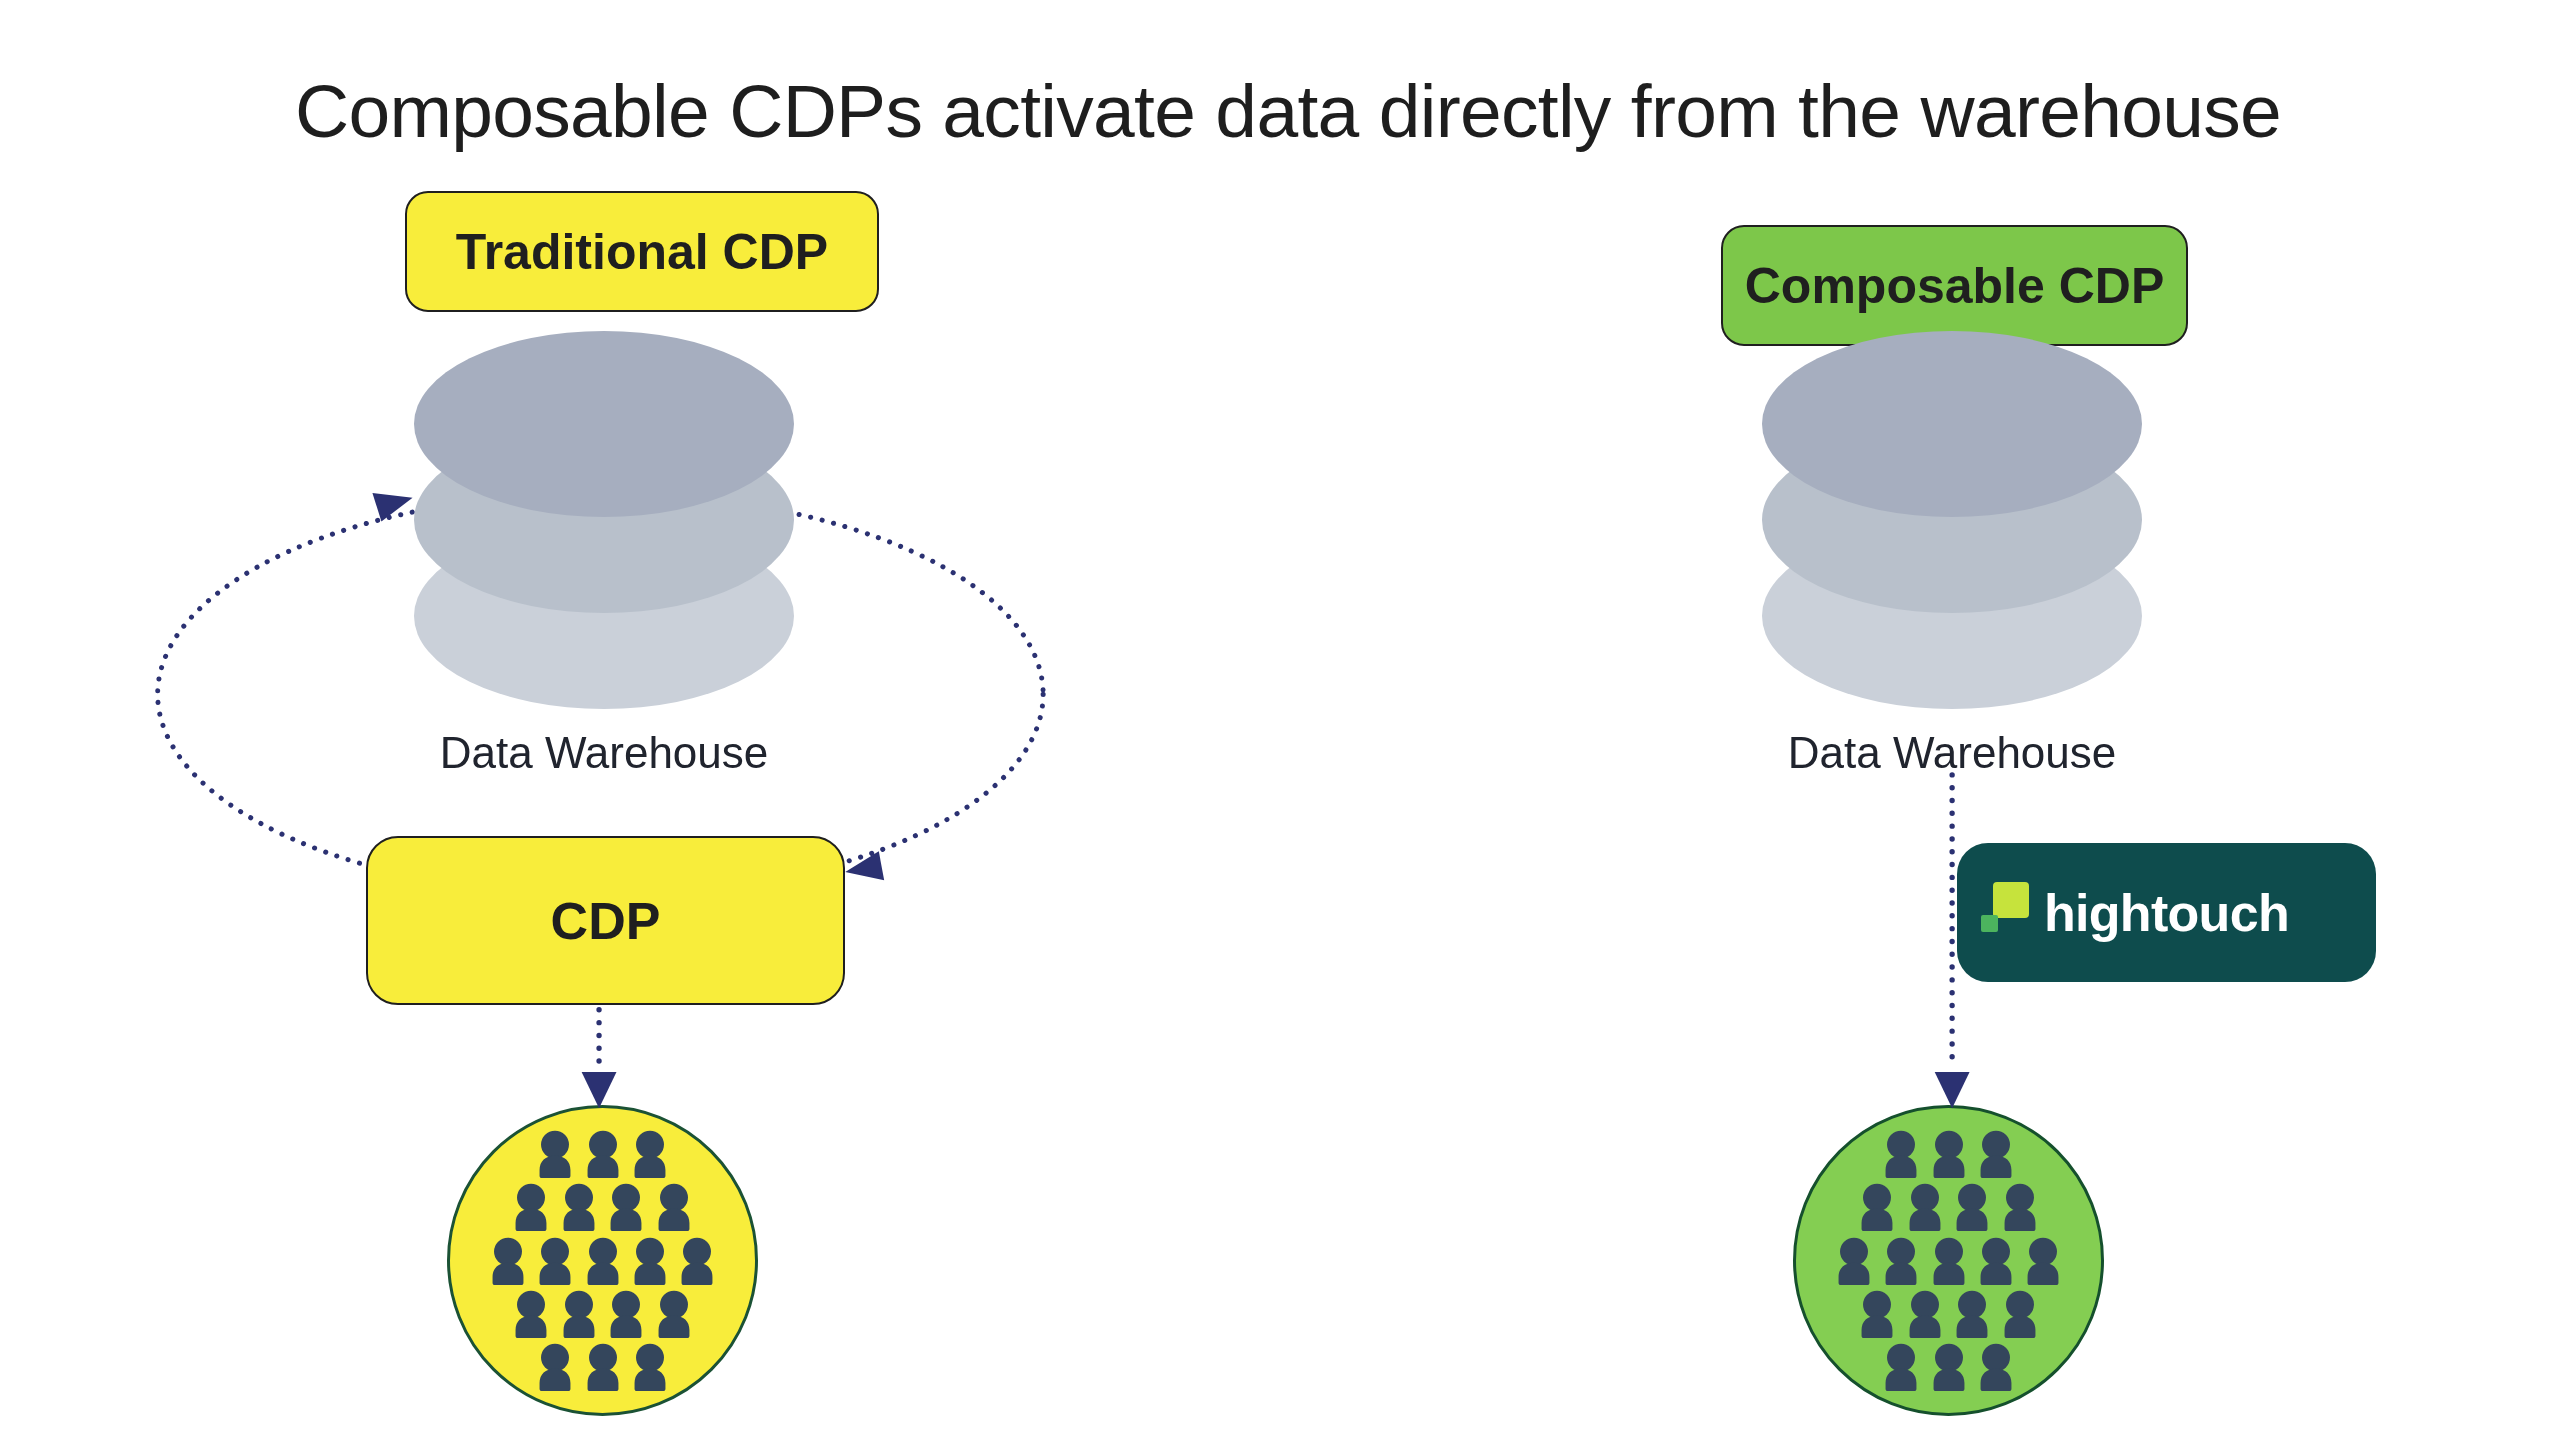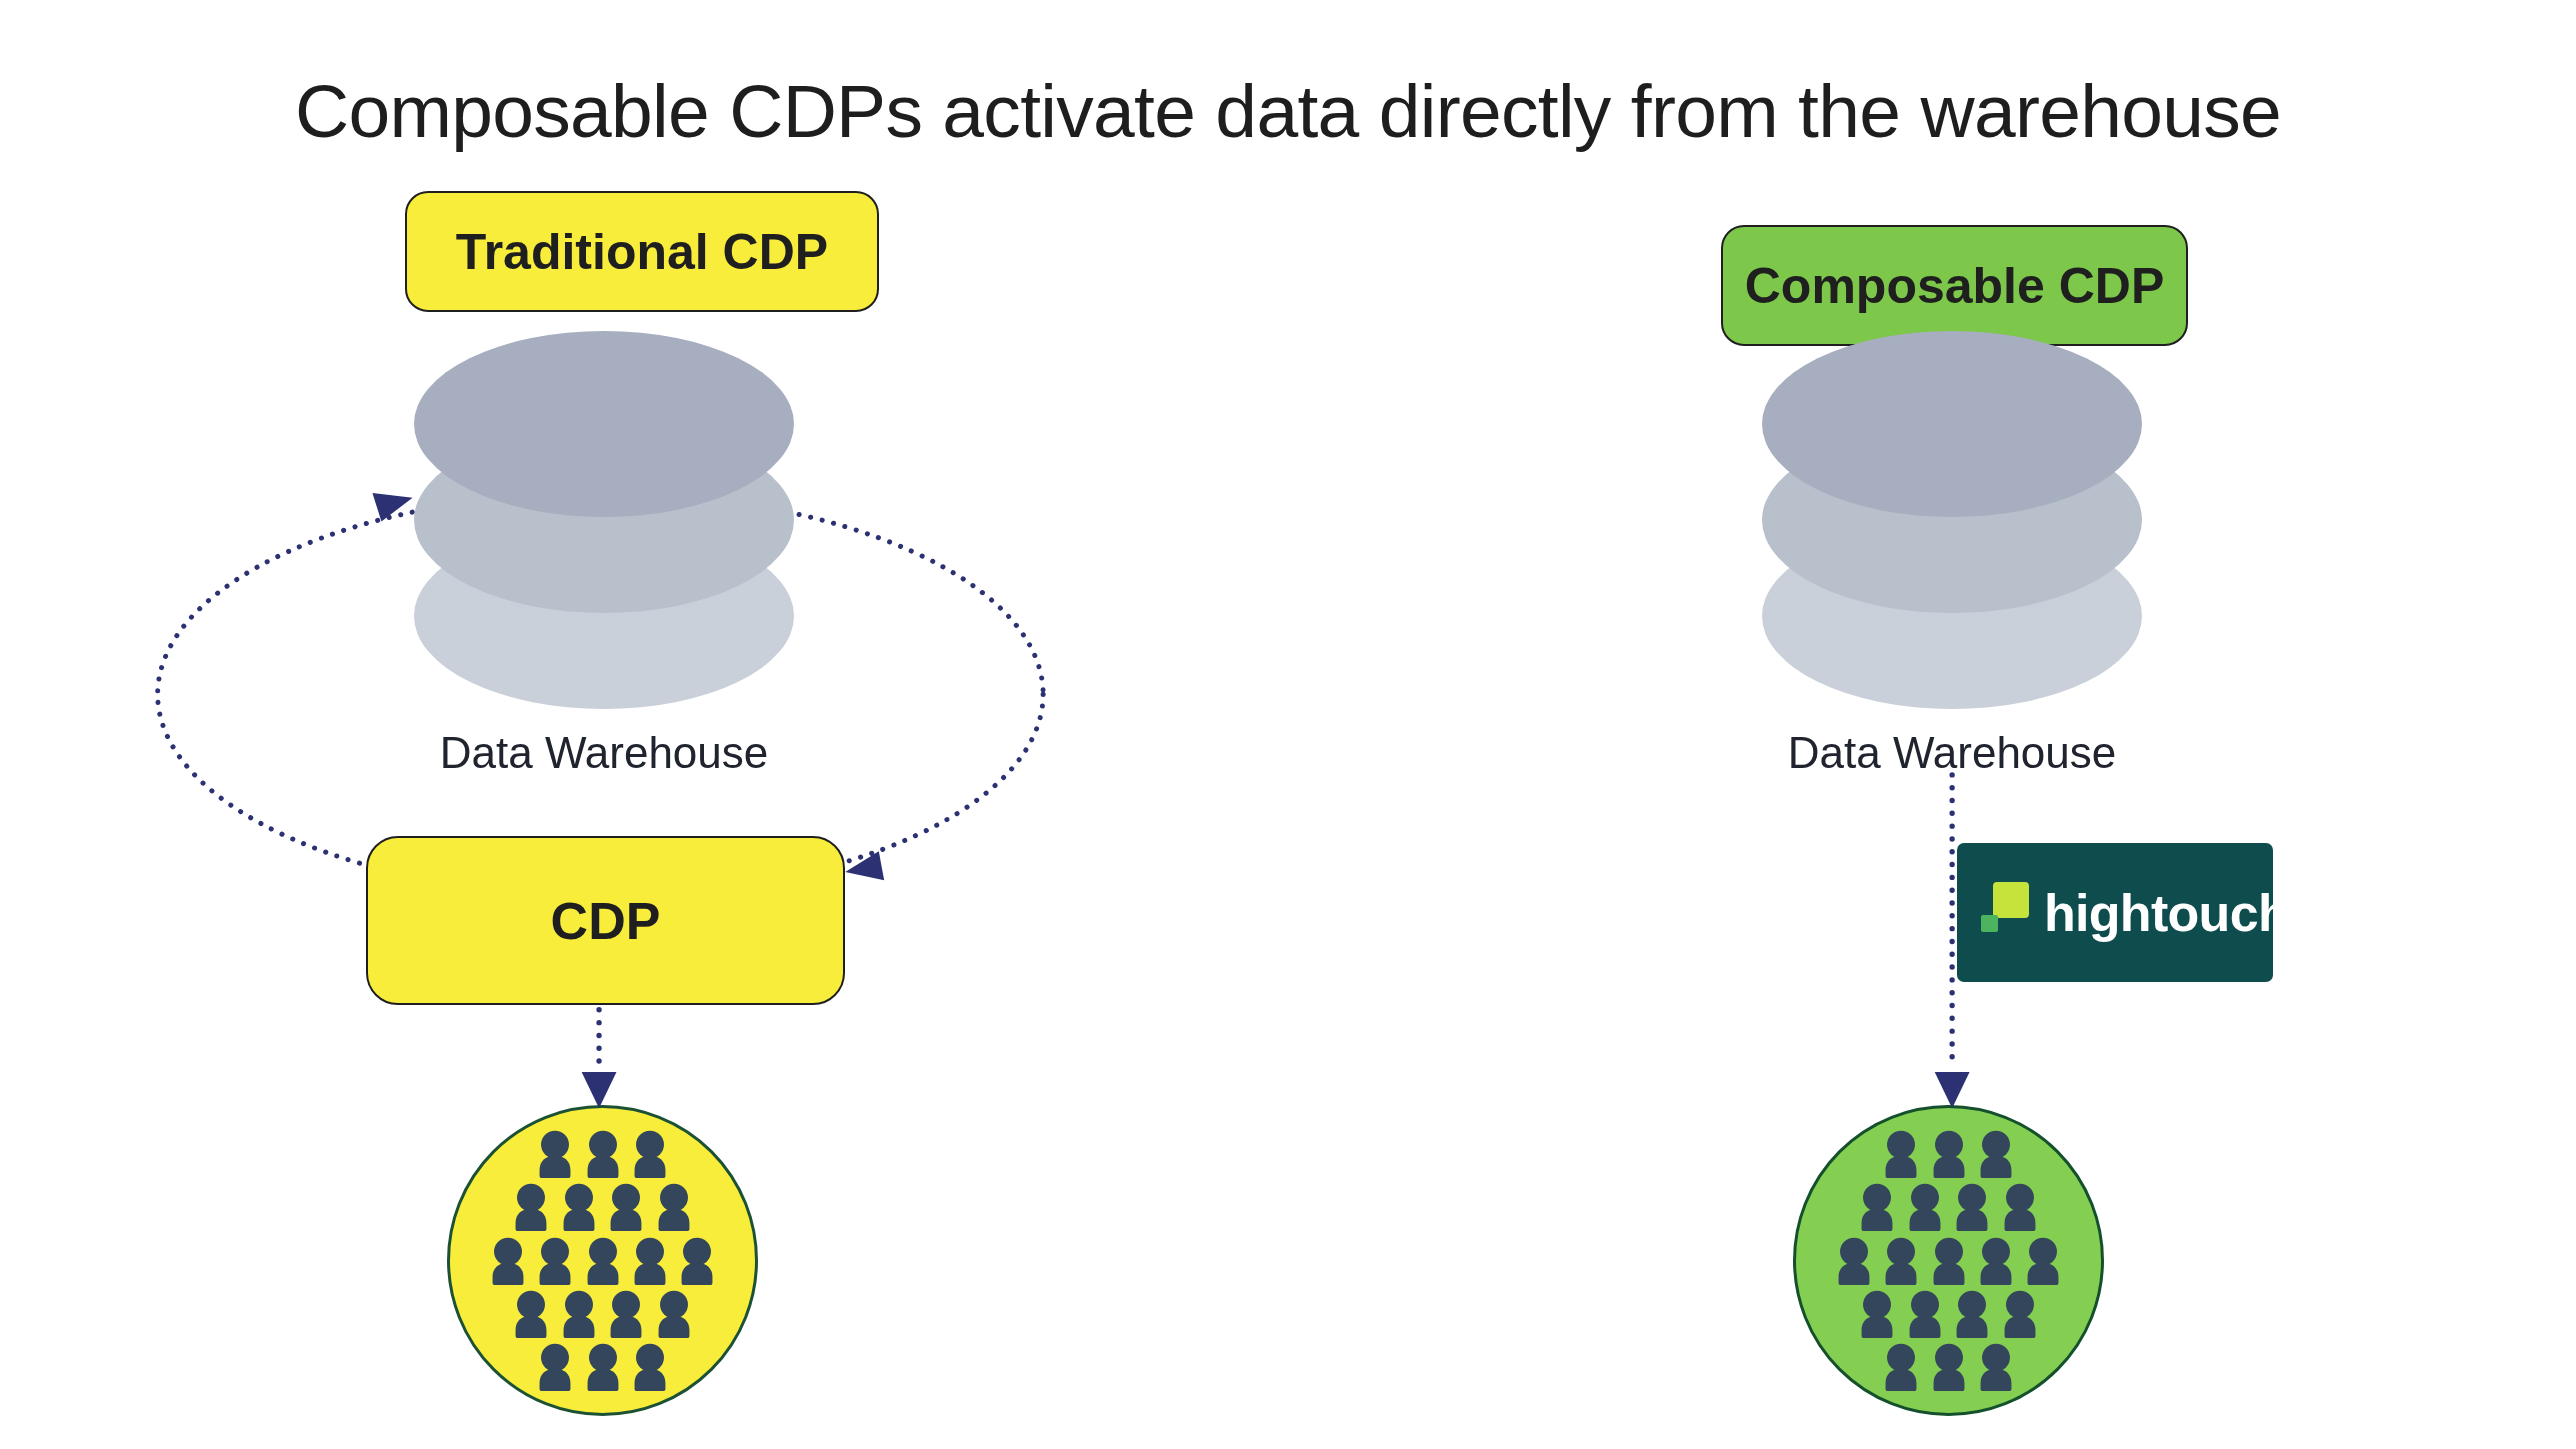--- a/index.html
+++ b/index.html
@@ -58,22 +58,22 @@
   #wh-right{left:1717px;top:728px;}
 
   #cdp-box{
     position:absolute;left:366px;top:836px;width:475px;height:165px;
     background:var(--yellow);border:2.7px solid var(--outline);border-radius:32px;
     display:flex;align-items:center;justify-content:center;
     font-size:52px;font-weight:bold;color:var(--outline);z-index:2;
   }
 
   #ht-box{
-    position:absolute;left:1957px;top:843px;width:316px;height:139px;
-    background:var(--teal);border-radius:7px;z-index:2;
+    position:absolute;left:1957px;top:843px;width:419px;height:139px;
+    background:var(--teal);border-radius:31px;z-index:2;
   }
   .ht-sq-big{position:absolute;left:36px;top:39px;width:36px;height:36px;background:var(--logo_lime);border-radius:4px;}
   .ht-sq-small{position:absolute;left:23.5px;top:72px;width:17px;height:17px;background:var(--logo_green);border-radius:2px;}
   .ht-text{
     position:absolute;left:87px;top:0;height:139px;display:flex;align-items:center;
     font-size:52px;font-weight:bold;letter-spacing:-0.7px;color:var(--white);
   }
 
   .audience{
     position:absolute;width:311px;height:311px;border-radius:50%;z-index:2;

